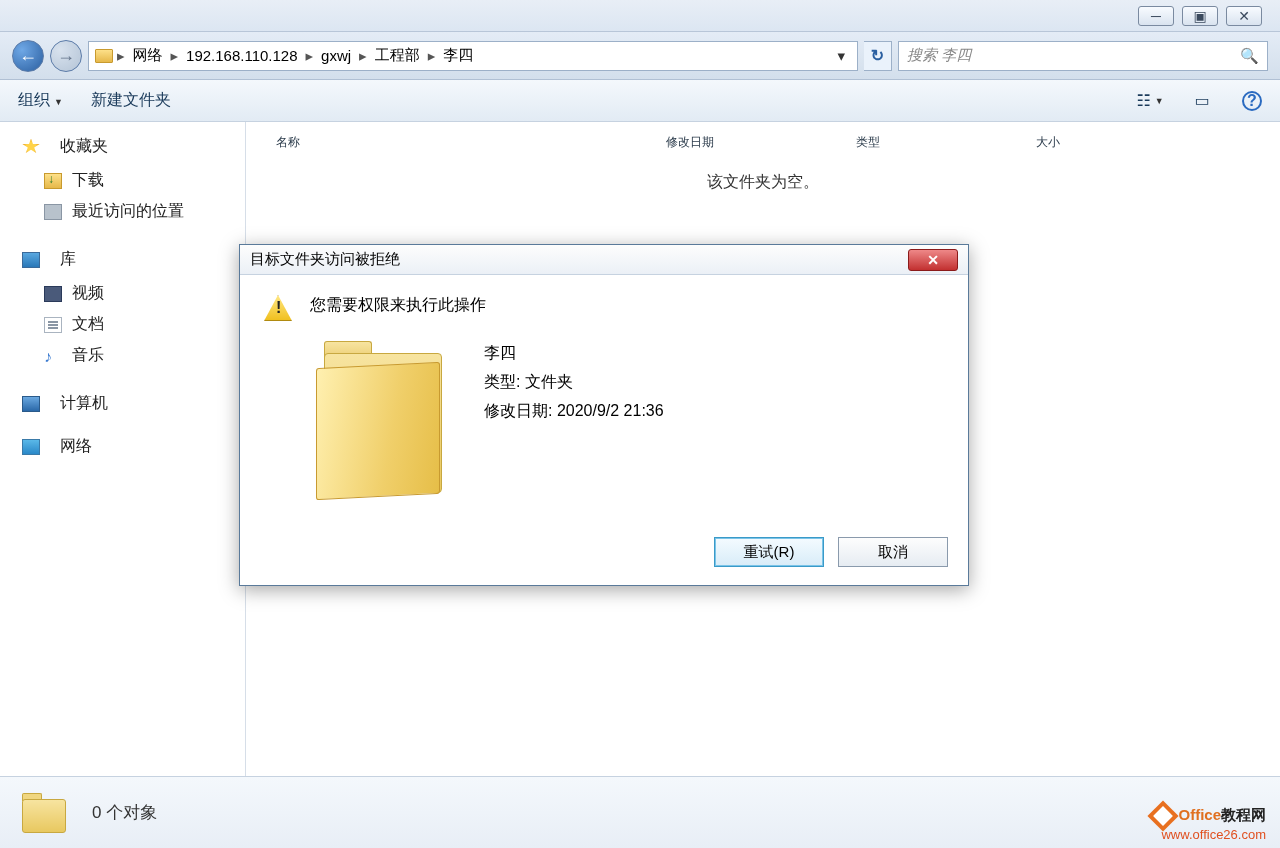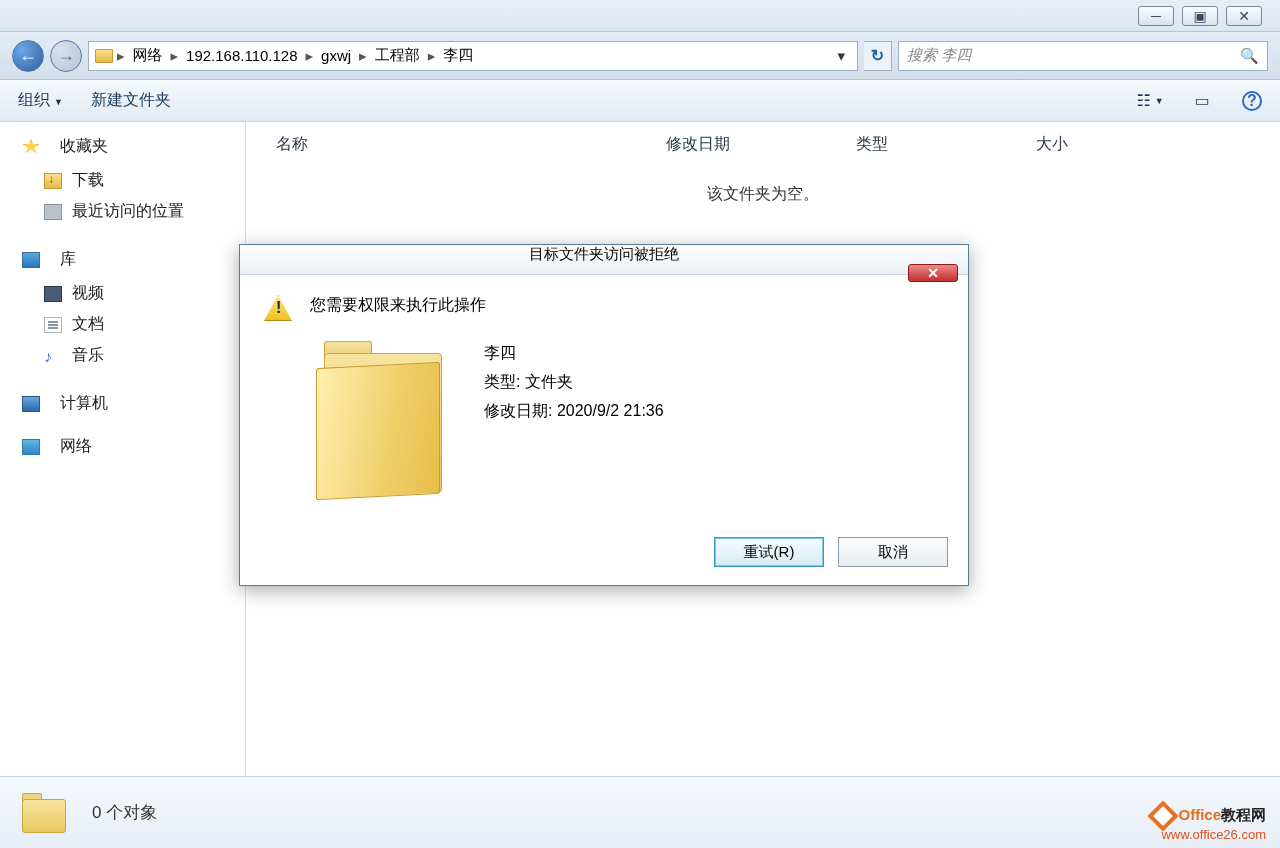--- a/index.html
+++ b/index.html
@@ -43,27 +43,27 @@
 .ico.lib { background:linear-gradient(#5aa8e0,#2a78b8); border:1px solid #3a6a9a;}
 .ico.video { background:#4a5a7a; border:1px solid #2a3a5a;}
 .ico.pic { background:linear-gradient(#8ac8f0,#4a98d0); border:1px solid #3a7aa8;}
 .ico.doc { background:#fff; border:1px solid #aab4c0; position:relative;}
 .ico.doc::after{content:""; position:absolute; left:3px; top:3px; width:10px; height:2px; background:#8a96a4; box-shadow:0 3px #8a96a4,0 6px #8a96a4;}
 .ico.music { color:#3a7ad0; font-size:16px; background:none;}
 .ico.computer { background:linear-gradient(#6aa8e0,#2a68a8); border:1px solid #2a5a8a;}
 .ico.network { background:linear-gradient(#5ab8e8,#2a88c8); border:1px solid #3a7aa8;}
 
 .content { flex:1; background:#fff; position:relative; }
-.colheaders { display:flex; padding:12px 0 12px 30px; font-size:16px; color:#2a3a4a; border-bottom:1px solid transparent;}
+.colheaders { display:flex; padding:12px 0 12px 30px; font-size:12px; color:#2a3a4a; border-bottom:1px solid transparent;}
 .col-name{width:390px;} .col-date{width:190px;} .col-type{width:180px;} .col-size{width:120px;}
-.empty { text-align:center; margin-top:16px; color:#333; font-size:16px; }
+.empty { text-align:center; margin-top:8px; color:#333; font-size:16px; }
 
 
 .dialog { position:absolute; left:239px; top:244px; width:730px; background:#fff; border:1px solid #5a7a9a; box-shadow:0 4px 18px rgba(0,0,0,.35); }
-.dialog .titlebar2 { height:30px; background:linear-gradient(#fdfdfd,#ebf0f6); border-bottom:1px solid #c6d2e0; display:flex; align-items:center; padding:0 10px; font-size:15px;flex-direction:column; }
+.dialog .titlebar2 { height:30px; background:linear-gradient(#fdfdfd,#ebf0f6); border-bottom:1px solid #c6d2e0; display:flex; align-items:center; padding:0 10px; font-size:15px; }
 .dialog .closebtn { margin-left:auto; width:50px; height:22px; background:linear-gradient(#e88,#c23030); border:1px solid #8a1a1a; border-radius:3px; color:#fff; display:flex; align-items:center; justify-content:center; font-weight:bold; font-size:14px;}
 .dialog .body { padding:20px 24px 18px 24px; background:#fff; }
 .dialog .msg { display:flex; align-items:flex-start; gap:18px; font-size:16px; margin-bottom:14px;}
 .warnicon { width:28px; height:26px; background:linear-gradient(#ffe680,#f0c020); clip-path:polygon(50% 0,100% 100%,0 100%); position:relative; border:1px solid #b08a10;}
 .warnicon::after { content:"!"; position:absolute; left:11px; top:3px; font-weight:bold; color:#222; font-size:16px;}
 .dialog .folderblock { display:flex; gap:28px; margin-left:52px; margin-top:10px;}
 .bigfolder { width:140px; height:170px; position:relative;}
 .bigfolder .back { position:absolute; left:8px; top:18px; width:118px; height:140px; background:linear-gradient(#f7e4a0,#e8c860); border:1px solid #c8a840; border-radius:4px; }
 .bigfolder .tab { position:absolute; left:8px; top:6px; width:48px; height:16px; background:linear-gradient(#f7e4a0,#edd078); border:1px solid #c8a840; border-bottom:none; border-radius:3px 3px 0 0;}
 .bigfolder .front { position:absolute; left:0; top:30px; width:124px; height:132px; background:linear-gradient(100deg,#fff0b0,#f0cf6a 60%,#e6be48); border:1px solid #c89a30; border-radius:3px; transform:skewY(-3deg);}

